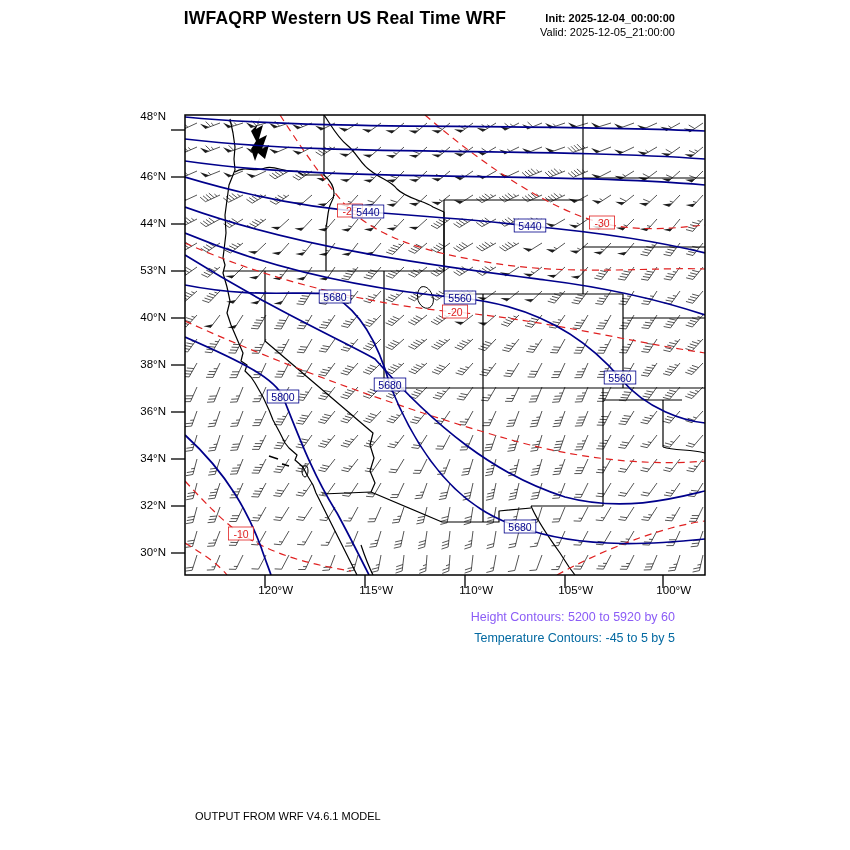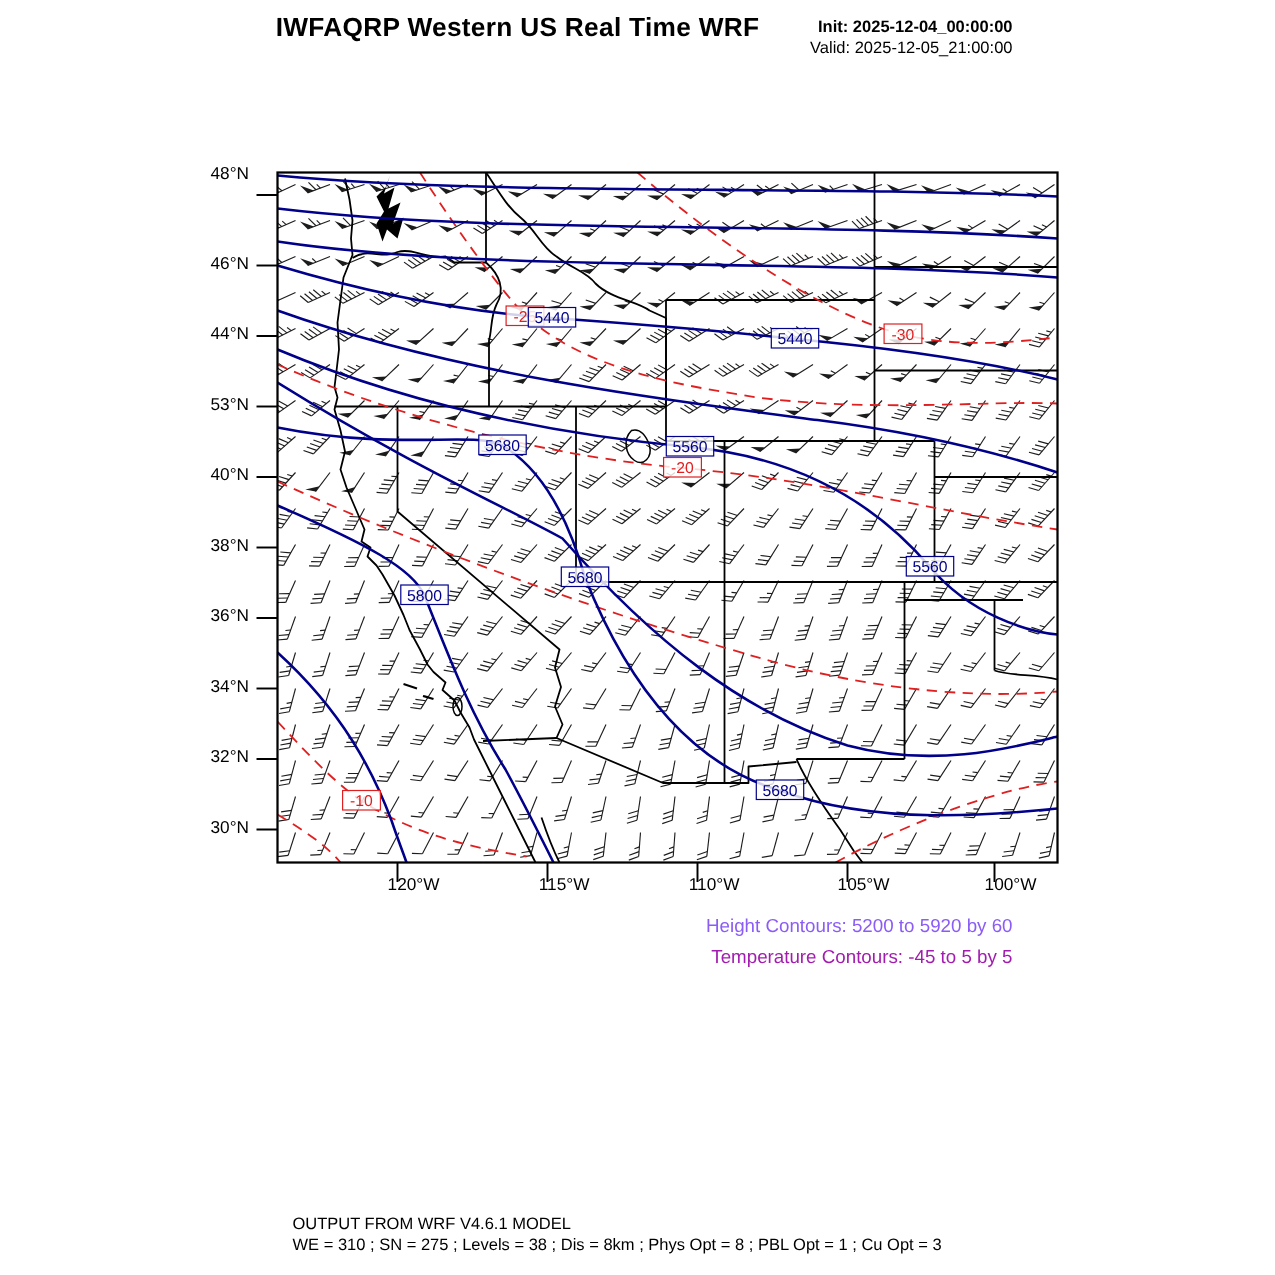--- a/index.html
+++ b/index.html
@@ -1928,17 +1928,16 @@
     </div>
   <div id="lon-labels">
       <div class="lon-label" style="left: 237px;">120°W</div>
       <div class="lon-label" style="left: 337px;">115°W</div>
       <div class="lon-label" style="left: 437px;">110°W</div>
       <div class="lon-label" style="left: 537px;">105°W</div>
       <div class="lon-label" style="left: 635px;">100°W</div>
     </div>
 
   <div class="caption-height" style="color: #8b5cf6;">Height Contours: 5200 to 5920 by 60</div>
-  <div class="caption-temp" style="color: #a21caf;">Temperature Contours: -45 to 5 by 5</div>
+  <div class="caption-temp" style="color: #0369a1;">Temperature Contours: -45 to 5 by 5</div>
 
   <div class="footer1">OUTPUT FROM WRF V4.6.1 MODEL</div>
-  <div class="footer2">WE = 310 ; SN = 275 ; Levels = 38 ; Dis = 8km ; Phys Opt = 8 ; PBL Opt = 1 ; Cu Opt = 3</div>
 </div>
 
 </body></html>

